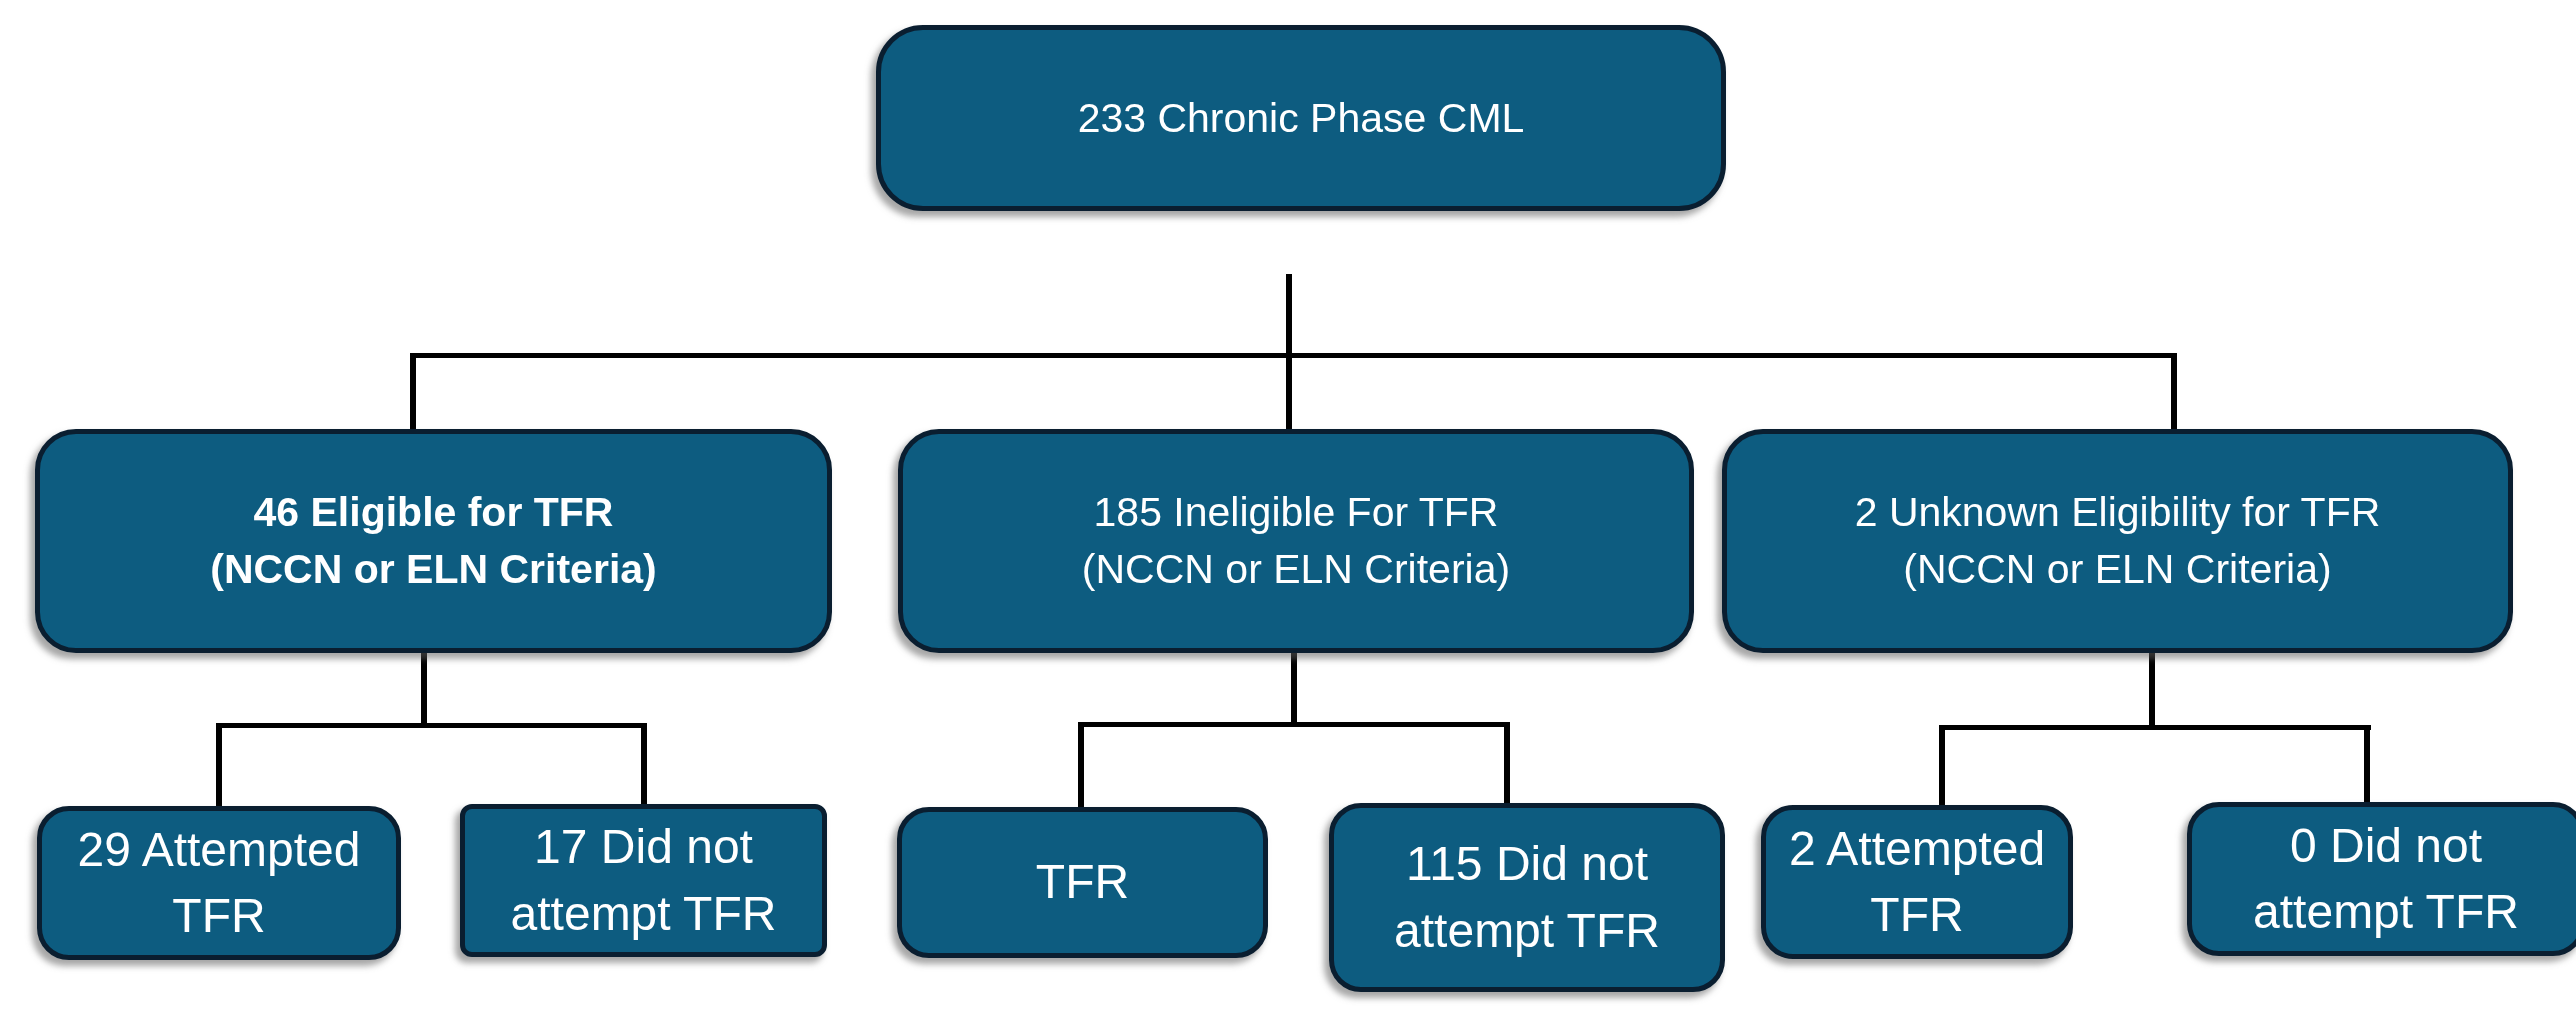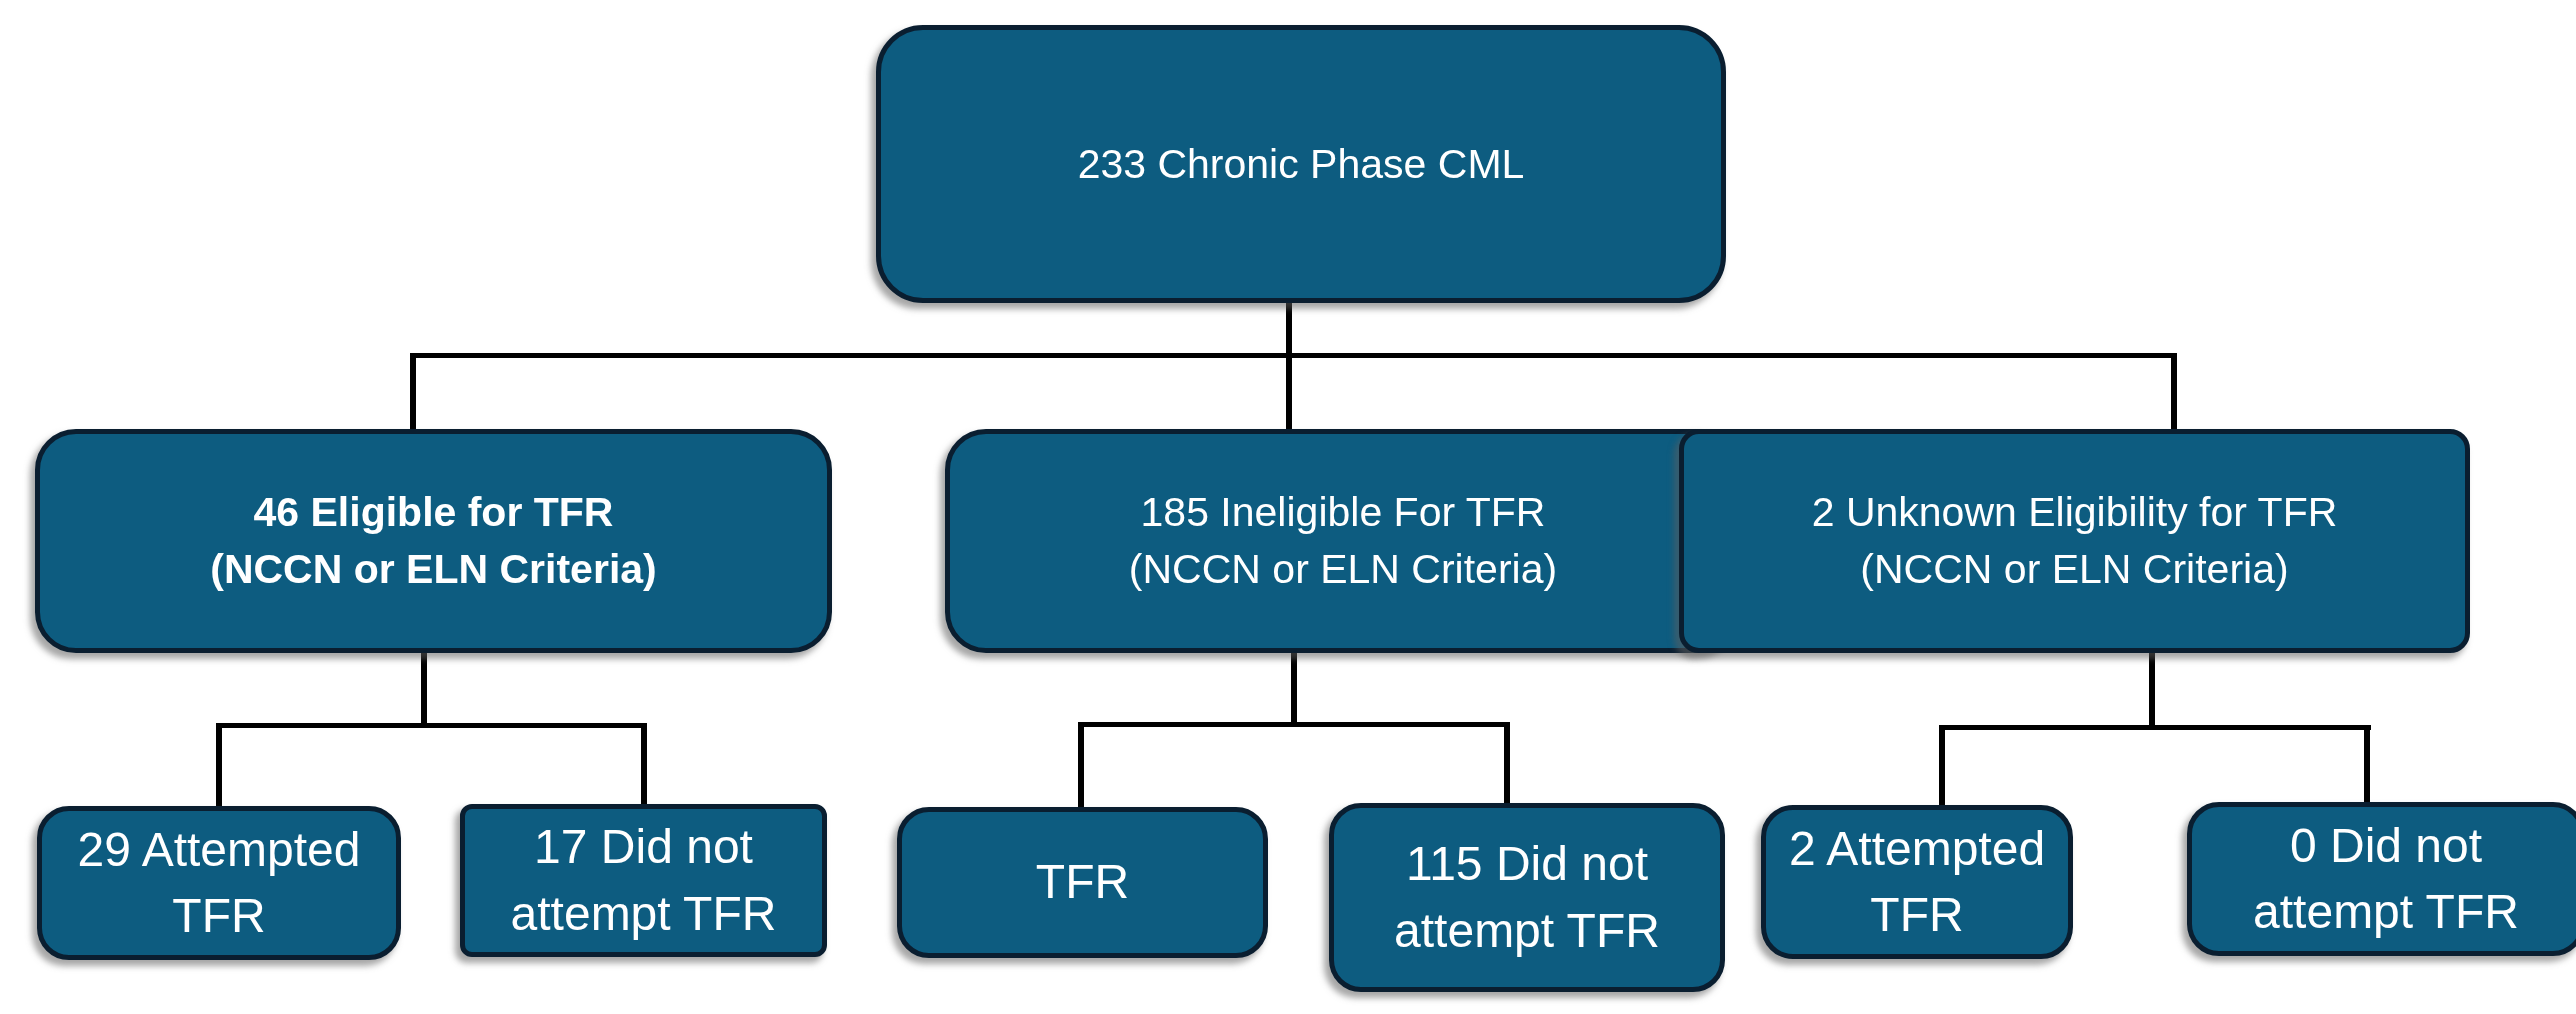--- a/index.html
+++ b/index.html
@@ -57,33 +57,33 @@
   <div class="line" style="left:1291px; top:651px; width:5.8px; height:75px;"></div>
   <div class="line" style="left:1078px; top:722px; width:432px; height:5.2px;"></div>
   <div class="line" style="left:1078px; top:722px; width:5.8px; height:87px;"></div>
   <div class="line" style="left:1504px; top:722px; width:5.8px; height:83px;"></div>
 
   <div class="line" style="left:2149px; top:651px; width:5.8px; height:77px;"></div>
   <div class="line" style="left:1939px; top:725px; width:432px; height:5.2px;"></div>
   <div class="line" style="left:1939px; top:725px; width:5.8px; height:83px;"></div>
   <div class="line" style="left:2364px; top:725px; width:5.8px; height:80px;"></div>
 
-  <div class="node big" style="left:876px; top:25px; width:850px; height:278px;">
+  <div class="node big" style="left:876px; top:25px; width:850px; height:186px;">
     <span>233 Chronic Phase CML</span>
   </div>
 
   <div class="node mid" style="left:35px; top:429px; width:797px; height:224px;font-weight:bold;">
     <span>46 Eligible for TFR</span>
     <span>(NCCN or ELN Criteria)</span>
   </div>
-  <div class="node mid" style="left:898px; top:429px; width:796px; height:224px;margin-left:47px;">
+  <div class="node mid" style="left:898px; top:429px; width:796px; height:224px;">
     <span>185 Ineligible For TFR</span>
     <span>(NCCN or ELN Criteria)</span>
   </div>
-  <div class="node mid" style="left:1679px; top:429px; width:791px; height:224px;border-radius:20px;">
+  <div class="node mid" style="left:1722px; top:429px; width:791px; height:224px;">
     <span>2 Unknown Eligibility for TFR</span>
     <span>(NCCN or ELN Criteria)</span>
   </div>
 
   <div class="node small" style="left:37px; top:806px; width:364px; height:154px;">
     <span>29 Attempted</span>
     <span>TFR</span>
   </div>
   <div class="node small" style="left:460px; top:804px; width:367px; height:153px;border-radius:12px;">
     <span>17 Did not</span>

